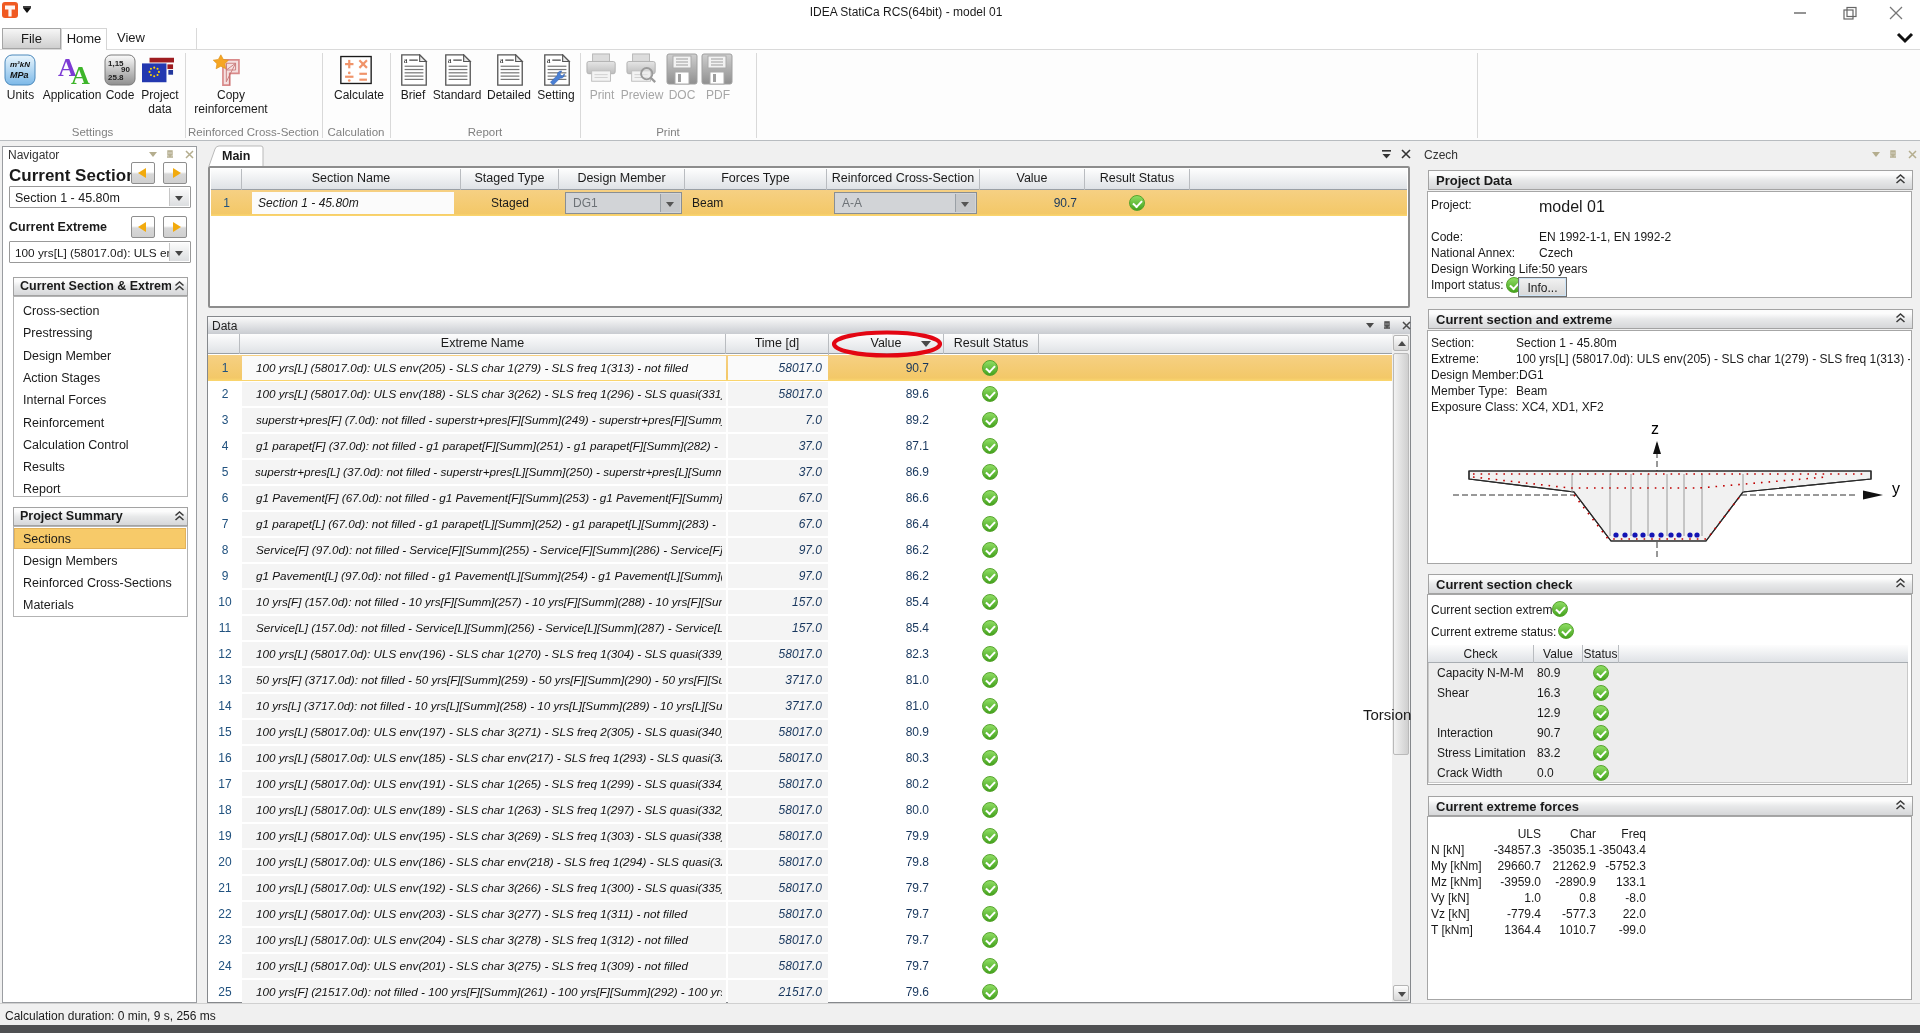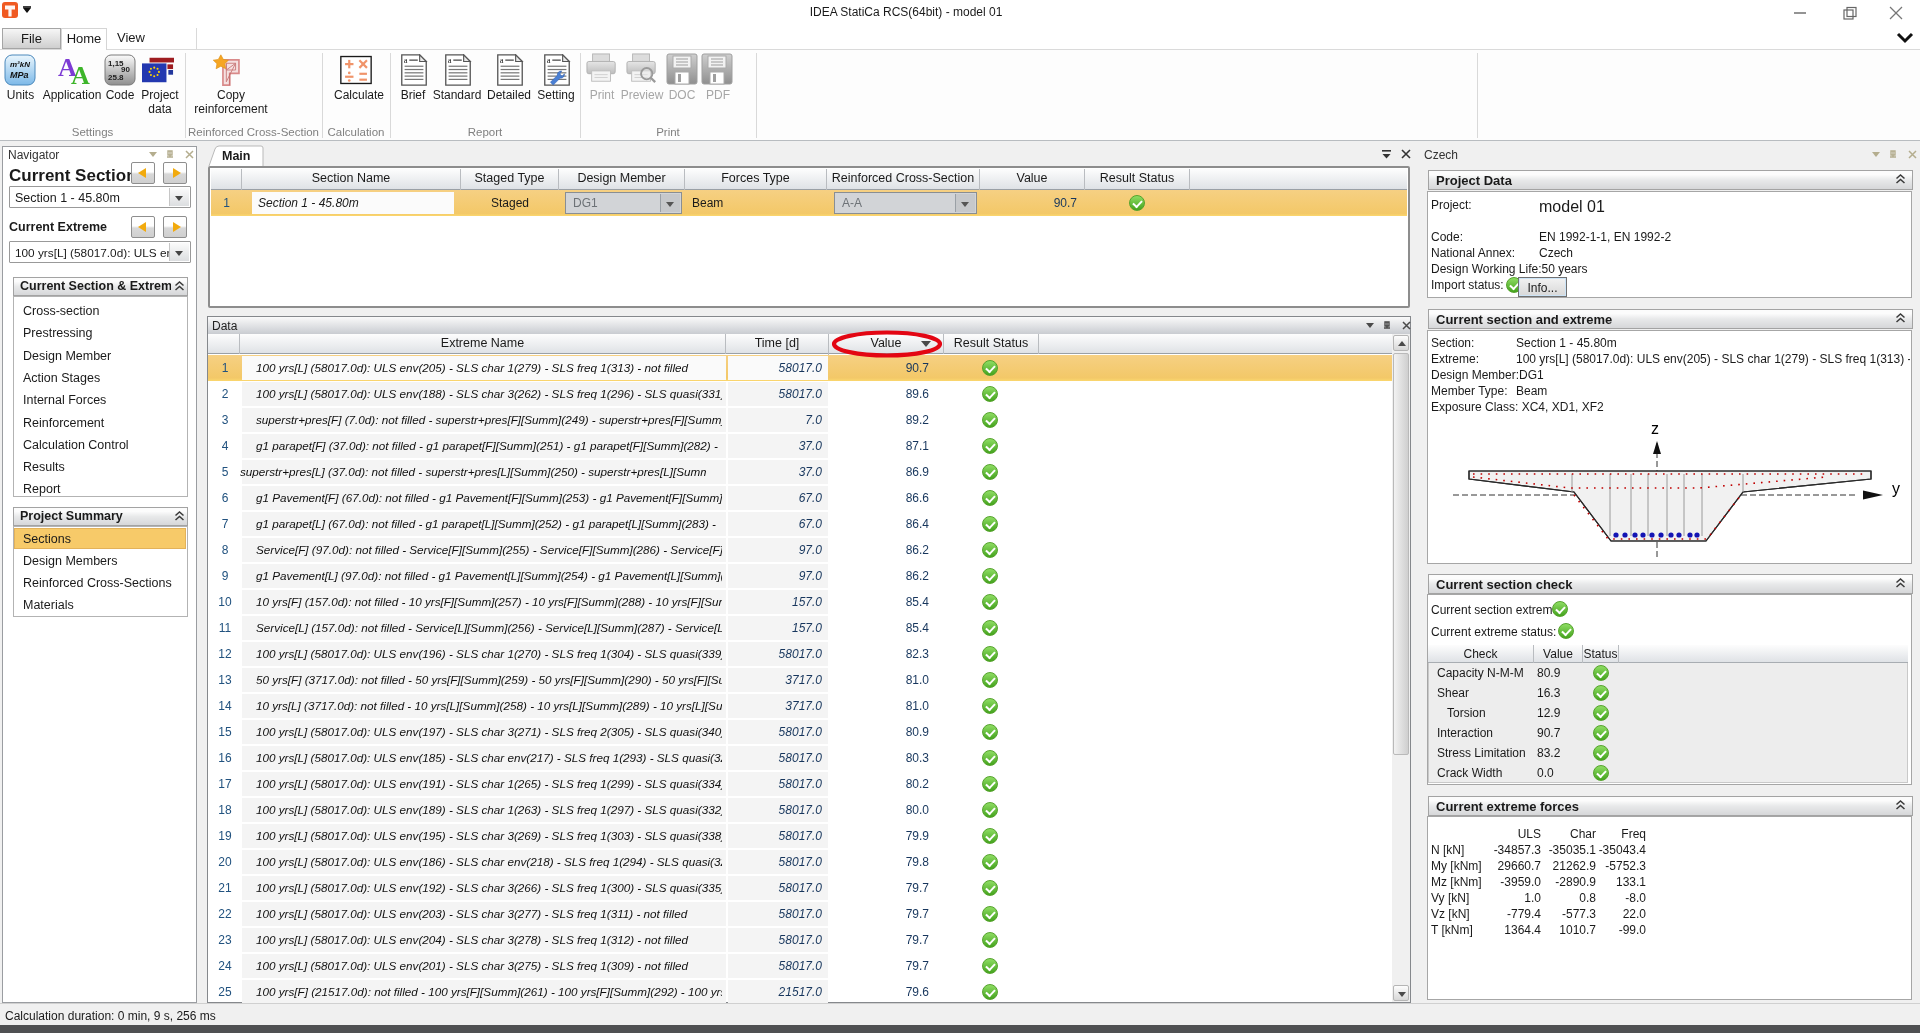--- a/index.html
+++ b/index.html
@@ -437,21 +437,21 @@
 <div class="rnum" style="left:208px;top:439px">4</div>
 <div class="cell" style="left:242px;top:434px;width:484px;background:#f4f4f4"></div>
 <div class="cell" style="left:728px;top:434px;width:100px;background:#f4f4f4"></div>
 <div class="dtx i" style="left:256px;top:439px;width:466px">g1 parapet[F] (37.0d): not filled - g1 parapet[F][Summ](251) - g1 parapet[F][Summ](282) -</div>
 <div class="val i r" style="left:728px;top:439px;width:94px">37.0</div>
 <div class="val r" style="left:849px;top:439px;width:80px">87.1</div>
 <div class="chk" style="left:982px;top:438px"></div>
 <div class="rnum" style="left:208px;top:465px">5</div>
 <div class="cell" style="left:242px;top:460px;width:484px;background:#f4f4f4"></div>
 <div class="cell" style="left:728px;top:460px;width:100px;background:#f4f4f4"></div>
-<div class="dtx i" style="left:240px;top:465px;width:466px">superstr+pres[L] (37.0d): not filled - superstr+pres[L][Summ](250) - superstr+pres[L][Summ</div>
+<div class="dtx i" style="left:255px;top:465px;width:466px">superstr+pres[L] (37.0d): not filled - superstr+pres[L][Summ](250) - superstr+pres[L][Summ</div>
 <div class="val i r" style="left:728px;top:465px;width:94px">37.0</div>
 <div class="val r" style="left:849px;top:465px;width:80px">86.9</div>
 <div class="chk" style="left:982px;top:464px"></div>
 <div class="rnum" style="left:208px;top:491px">6</div>
 <div class="cell" style="left:242px;top:486px;width:484px;background:#f4f4f4"></div>
 <div class="cell" style="left:728px;top:486px;width:100px;background:#f4f4f4"></div>
 <div class="dtx i" style="left:256px;top:491px;width:466px">g1 Pavement[F] (67.0d): not filled - g1 Pavement[F][Summ](253) - g1 Pavement[F][Summ](</div>
 <div class="val i r" style="left:728px;top:491px;width:94px">67.0</div>
 <div class="val r" style="left:849px;top:491px;width:80px">86.6</div>
 <div class="chk" style="left:982px;top:490px"></div>
@@ -695,21 +695,21 @@
   </div>
 <div class="th" style="left:1583px;top:645px;width:36px;height:18px;font-size:12px">
     <div style="top:2px">Status</div>
   </div>
 <div class="a" style="left:1437px;top:666px;font-size:12px">Capacity N-M-M</div>
 <div class="a" style="left:1537px;top:666px;font-size:12px">80.9</div>
 <div class="chk" style="left:1593px;top:665px"></div>
 <div class="a" style="left:1437px;top:686px;font-size:12px">Shear</div>
 <div class="a" style="left:1537px;top:686px;font-size:12px">16.3</div>
 <div class="chk" style="left:1593px;top:685px"></div>
-<div class="a" style="left:1447px;top:706px;font-size:12px">Torsion</div>
+<div class="a" style="left:1363px;top:706px;font-size:15px">Torsion</div>
 <div class="a" style="left:1537px;top:706px;font-size:12px">12.9</div>
 <div class="chk" style="left:1593px;top:705px"></div>
 <div class="a" style="left:1437px;top:726px;font-size:12px">Interaction</div>
 <div class="a" style="left:1537px;top:726px;font-size:12px">90.7</div>
 <div class="chk" style="left:1593px;top:725px"></div>
 <div class="a" style="left:1437px;top:746px;font-size:12px">Stress Limitation</div>
 <div class="a" style="left:1537px;top:746px;font-size:12px">83.2</div>
 <div class="chk" style="left:1593px;top:745px"></div>
 <div class="a" style="left:1437px;top:766px;font-size:12px">Crack Width</div>
 <div class="a" style="left:1537px;top:766px;font-size:12px">0.0</div>

